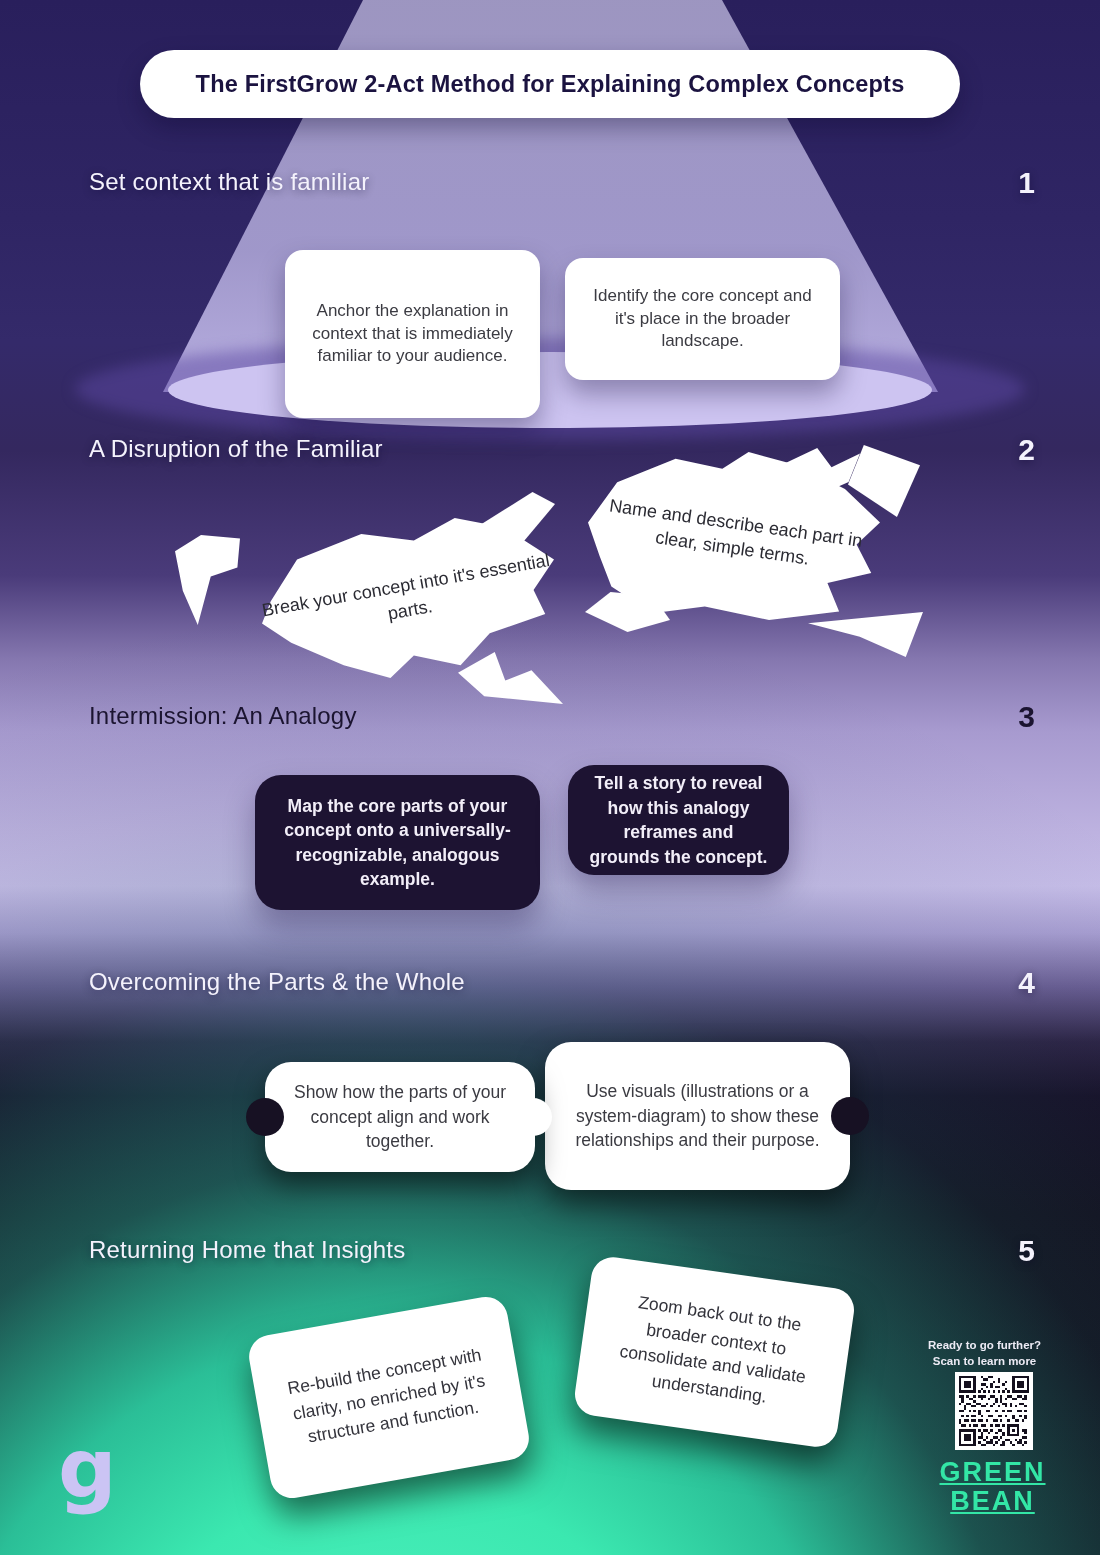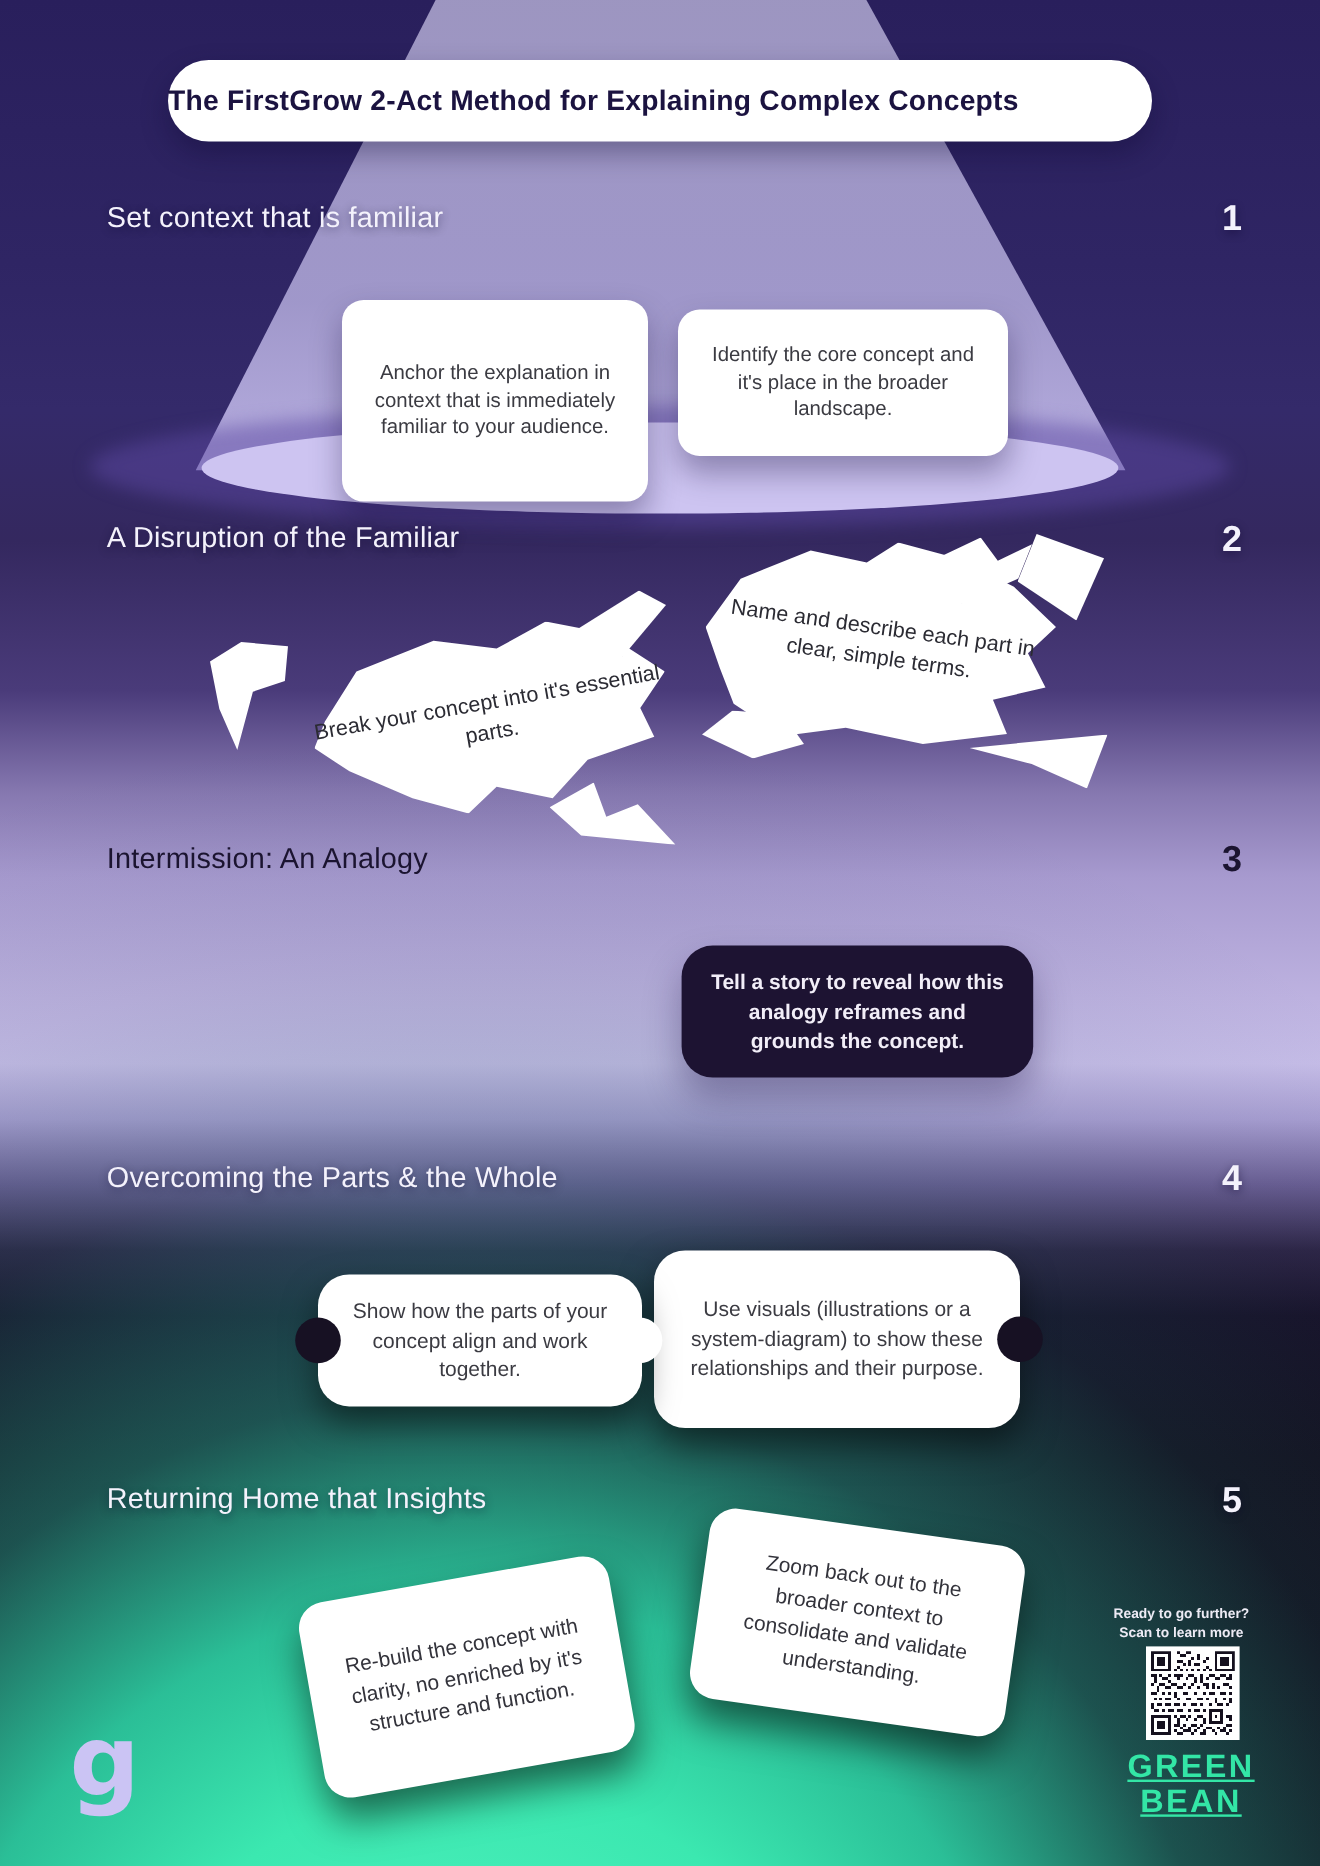--- a/index.html
+++ b/index.html
@@ -29,21 +29,21 @@
     position:absolute;left:75px;top:338px;width:950px;height:102px;border-radius:50%;
     background:rgba(92,72,162,.5);filter:blur(7px);
   }
   .stage{
     position:absolute;left:168px;top:352px;width:764px;height:76px;border-radius:50%;
     background:#CDC4F1;
   }
   
   .title-pill{
     position:absolute;left:140px;top:50px;width:820px;height:68px;border-radius:36px;
-    background:#ffffff;display:flex;align-items:center;
+    background:#ffffff;display:flex;align-items:center;justify-content:center;
     box-shadow:0 10px 22px rgba(15,8,50,.35);
   }
   .title-pill span{font-size:23.5px;font-weight:700;color:#1B1340;letter-spacing:.2px;}
   
   .sec-title{
     position:absolute;left:65px;font-size:24px;font-weight:400;letter-spacing:.2px;
     color:#F4F2FC;text-shadow:0 2px 8px rgba(10,5,40,.45);margin-left:24px;
   }
   .sec-num{
     position:absolute;right:65px;font-size:30px;font-weight:700;color:#F4F2FC;
@@ -156,21 +156,22 @@
   <div class="frag" style="left:175px;top:535px;width:65px;height:90px;clip-path:polygon(0% 18%,40% 0%,100% 4%,96% 36%,55% 46%,35% 100%,12% 62%);"></div>
   <div class="frag" style="left:480px;top:492px;width:75px;height:55px;clip-path:polygon(0% 60%,70% 0%,100% 22%,52% 100%);"></div>
   <div class="frag" style="left:765px;top:448px;width:95px;height:55px;clip-path:polygon(0% 45%,55% 0%,70% 35%,100% 10%,88% 62%,38% 100%);"></div>
   <div class="frag" style="left:848px;top:445px;width:72px;height:72px;clip-path:polygon(22% 0%,100% 28%,68% 100%,0% 55%);"></div>
   <div class="frag" style="left:585px;top:592px;width:85px;height:40px;clip-path:polygon(0% 50%,30% 0%,80% 10%,100% 70%,50% 100%);"></div>
   <div class="frag" style="left:458px;top:652px;width:105px;height:52px;clip-path:polygon(0% 40%,35% 0%,45% 55%,70% 35%,100% 100%,25% 85%);"></div>
   <div class="frag" style="left:808px;top:612px;width:115px;height:45px;clip-path:polygon(0% 25%,100% 0%,85% 100%,45% 55%);"></div>
 
   <div class="sec-title dark-ink" style="top:702px;">Intermission: An Analogy</div>
   <div class="sec-num dark-ink" style="top:700px;">3</div>
-  <div class="dark-card" style="left:568px;top:788px;width:293px;height:110px;">Tell a story to reveal how this analogy reframes and grounds the concept.</div>
+  <div class="dark-card" style="left:255px;top:775px;width:285px;height:135px;">Map the core parts of your concept onto a universally-recognizable, analogous example.</div>
+  <div class="dark-card" style="left:568px;top:765px;width:221px;height:110px;">Tell a story to reveal how this analogy reframes and grounds the concept.</div>
 
   <div class="sec-title" style="top:968px;">Overcoming the Parts &amp; the Whole</div>
   <div class="sec-num" style="top:966px;">4</div>
   <div class="puzzle puzzle-left" style="left:265px;top:1062px;width:270px;height:110px;">Show how the parts of your concept align and work together.</div>
   <div class="puzzle puzzle-right" style="left:545px;top:1042px;width:305px;height:148px;">Use visuals (illustrations or a system-diagram) to show these relationships and their purpose.</div>
 
   <div class="sec-title" style="top:1236px;">Returning Home that Insights</div>
   <div class="sec-num" style="top:1234px;">5</div>
   <div class="tilt-card" style="left:258px;top:1315px;width:262px;height:165px;transform:rotate(-10deg);">Re-build the concept with clarity, no enriched by it's structure and function.</div>
   <div class="tilt-card" style="left:582px;top:1272px;width:265px;height:160px;transform:rotate(8deg);">Zoom back out to the broader context to consolidate and validate understanding.</div>

